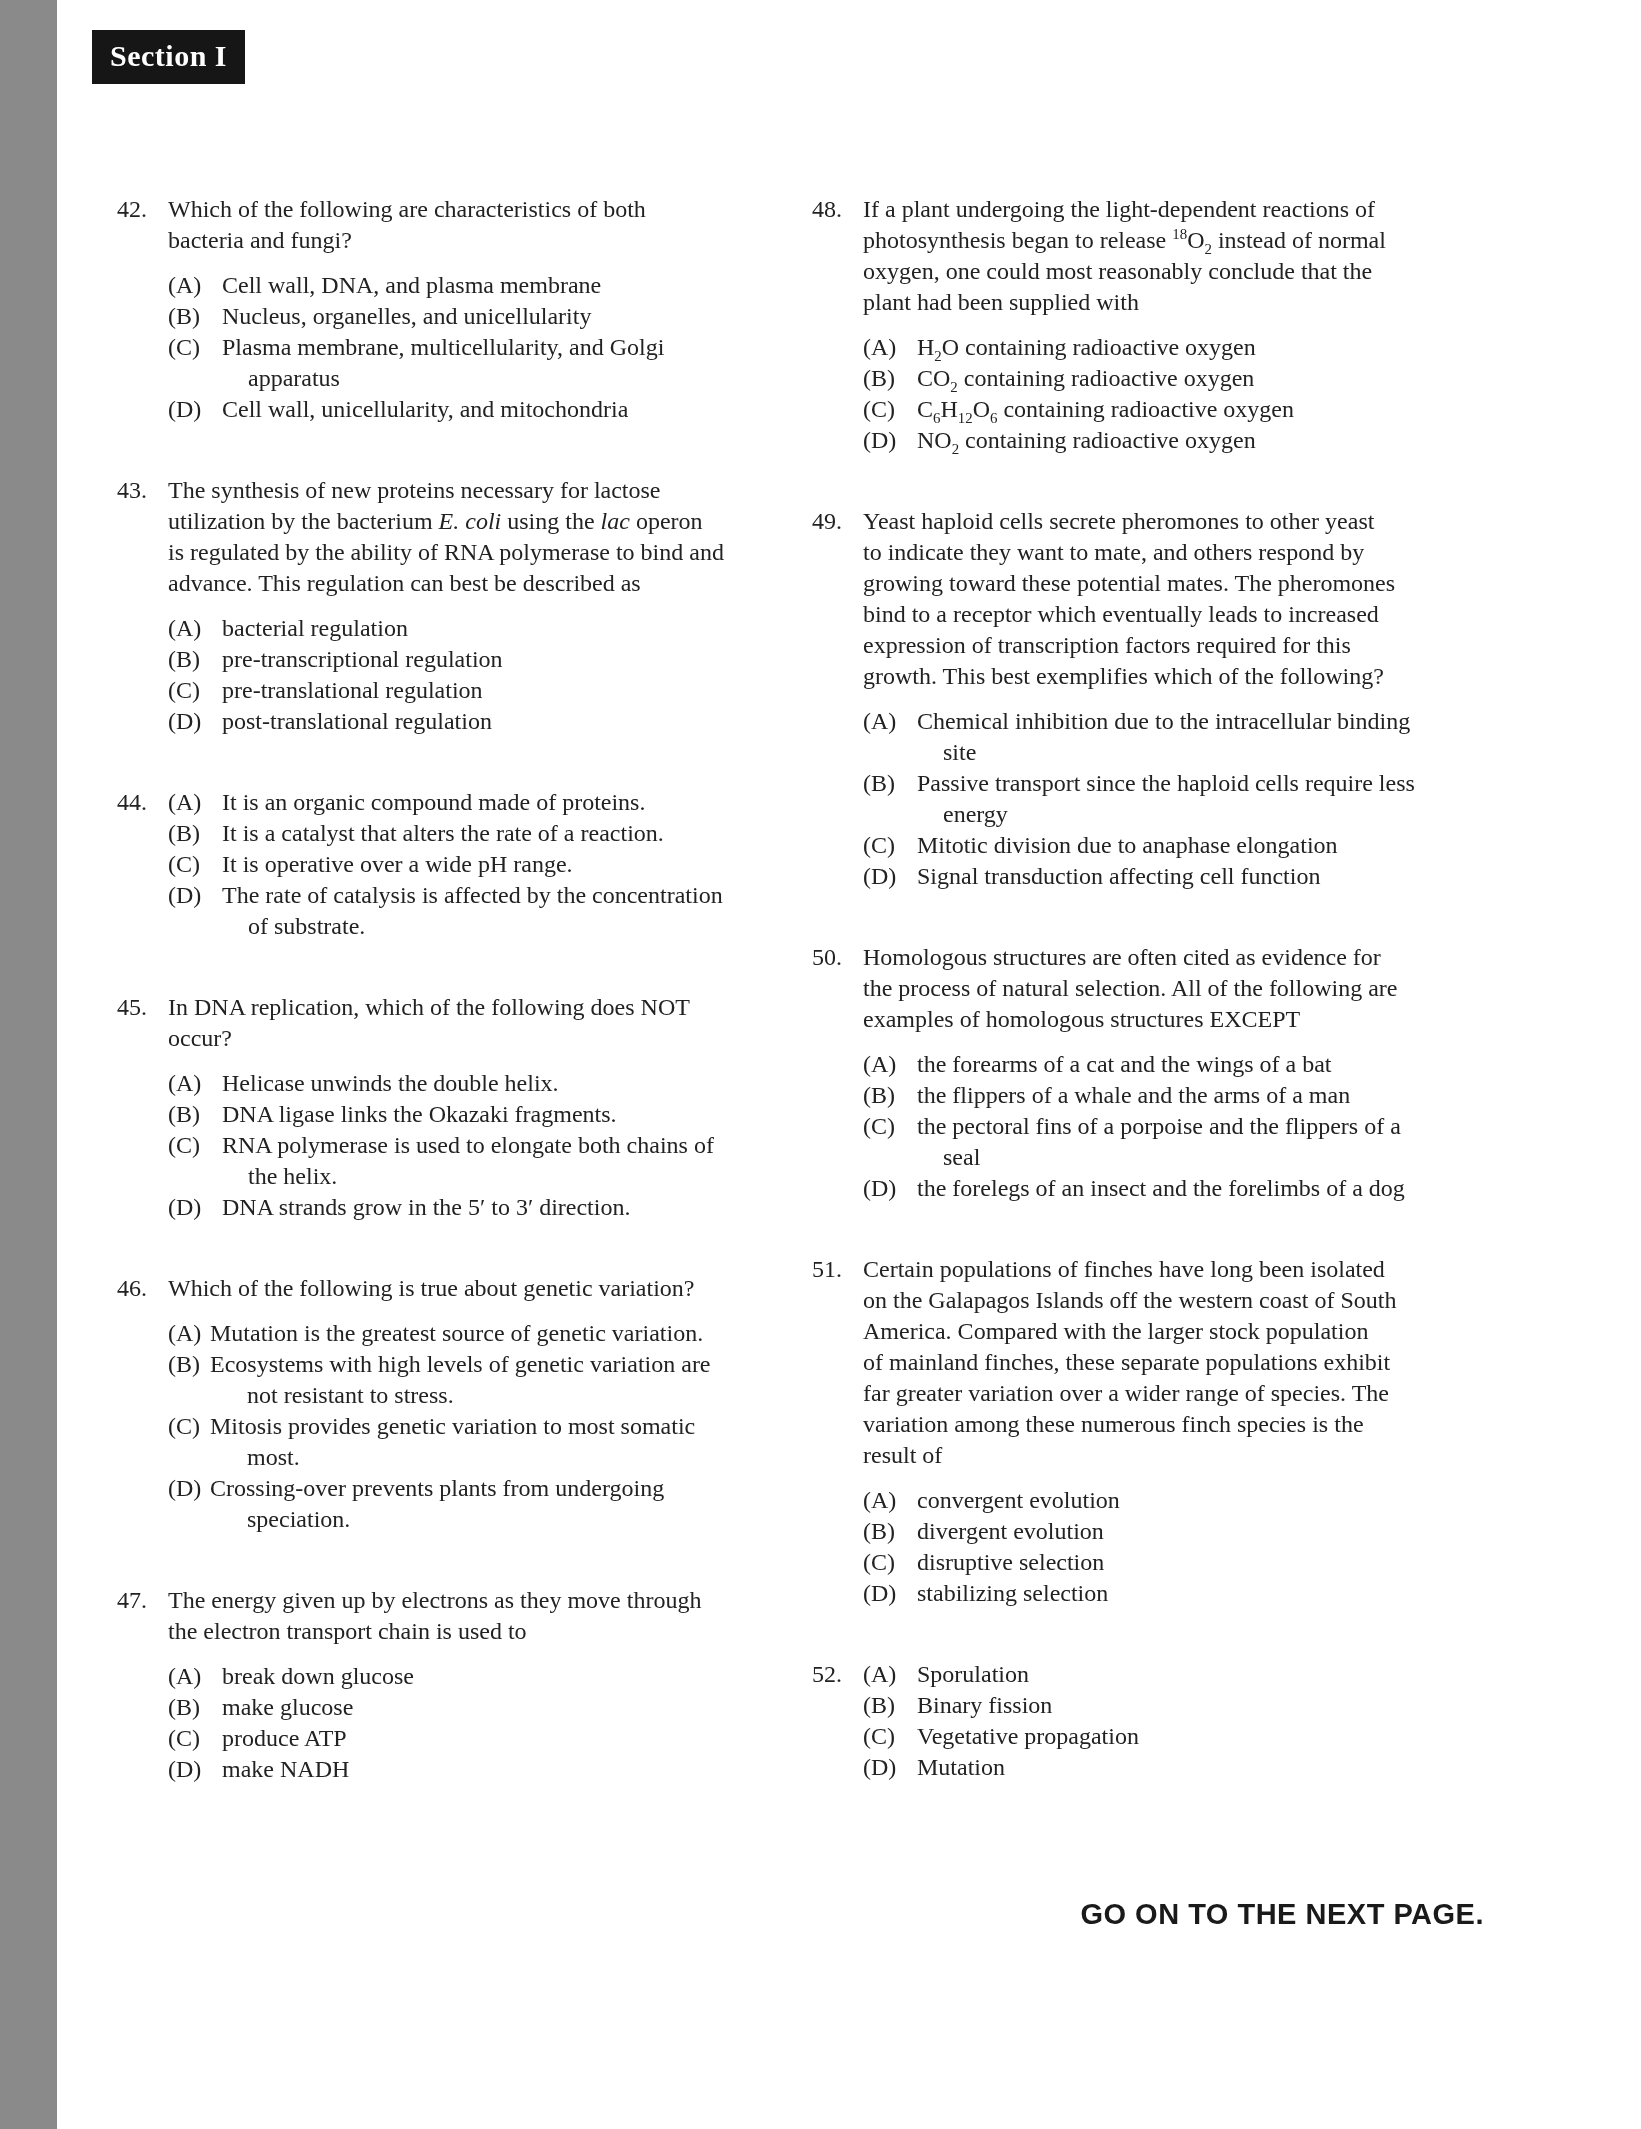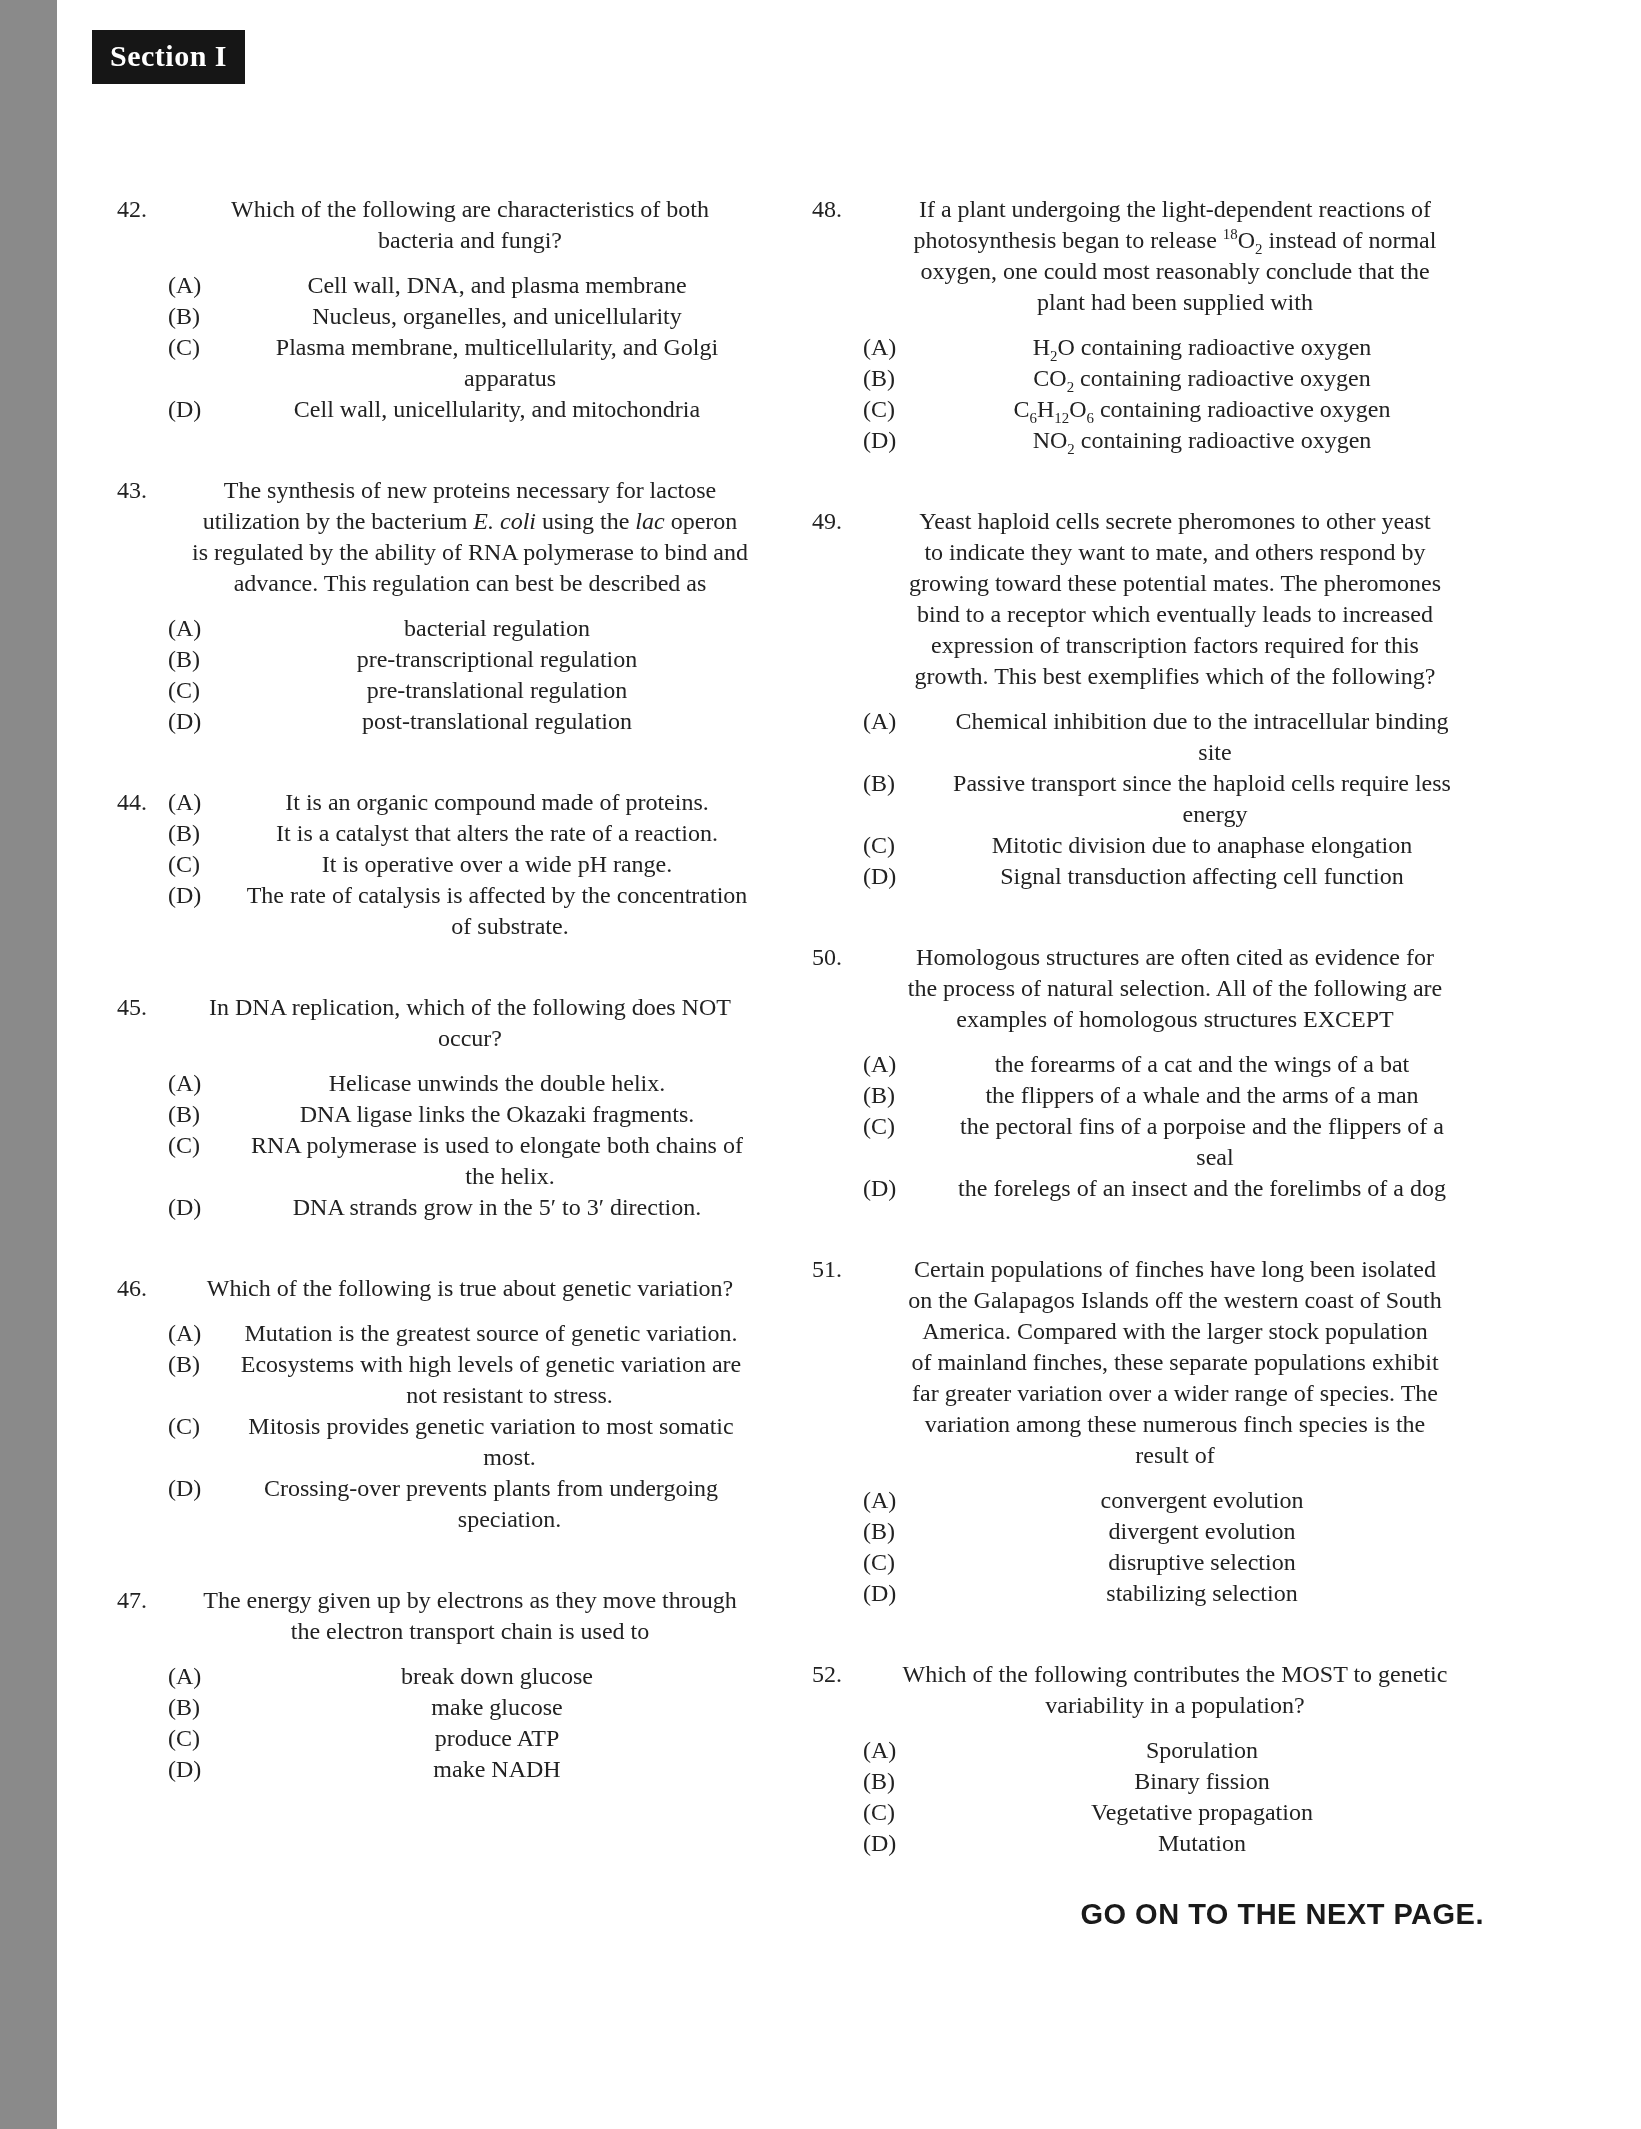--- a/index.html
+++ b/index.html
@@ -5,21 +5,21 @@
   html,body{margin:0;padding:0;background:#fff;}
   body{width:1641px;height:2129px;position:relative;overflow:hidden;
        font-family:"Liberation Serif","DejaVu Serif",serif;color:#222;}
   .page{position:absolute;inset:0;background:#ffffff;}
   .sidebar{position:absolute;left:0;top:0;width:57px;height:2129px;background:#8a8a8a;}
   .section-box{position:absolute;left:92px;top:30px;background:#161616;color:#fff;
        font-weight:bold;font-size:30px;padding:9px 18px 11px 18px;letter-spacing:0.5px;}
   .col{position:absolute;top:182px;font-size:24px;line-height:31px;}
   .col-left{left:117px;width:655px;}
   .col-right{left:812px;width:675px;}
-  .q{position:relative;padding-left:51px;margin-bottom:50px;text-align:center;}
+  .q{position:relative;padding-left:51px;margin-bottom:50px;}
   .qnum{position:absolute;left:0;top:0;}
   .qtext{white-space:normal;margin-top:12px;}
   .opts{margin-top:14px;}
   .opt{position:relative;padding-left:54px;}
   .olabel{position:absolute;left:0;top:0;}
   .wl{display:block;padding-left:26px;}
   .q.tight .opt{padding-left:42px;}
   .q.tight .wl{padding-left:37px;}
   sub{font-size:0.62em;line-height:0;}
   sup{font-size:0.62em;line-height:0;}
@@ -261,21 +261,20 @@
             <div class="otext">disruptive selection</div>
           </div>
           <div class="opt">
             <span class="olabel">(D)</span>
             <div class="otext">stabilizing selection</div>
           </div>
         </div>
       </div>
       <div class="q">
         <span class="qnum">52.</span>
-        <div class="qtext">Which of the following contributes the MOST to genetic<br>variability in a population?</div>
         <div class="opts">
           <div class="opt">
             <span class="olabel">(A)</span>
             <div class="otext">Sporulation</div>
           </div>
           <div class="opt">
             <span class="olabel">(B)</span>
             <div class="otext">Binary fission</div>
           </div>
           <div class="opt">

